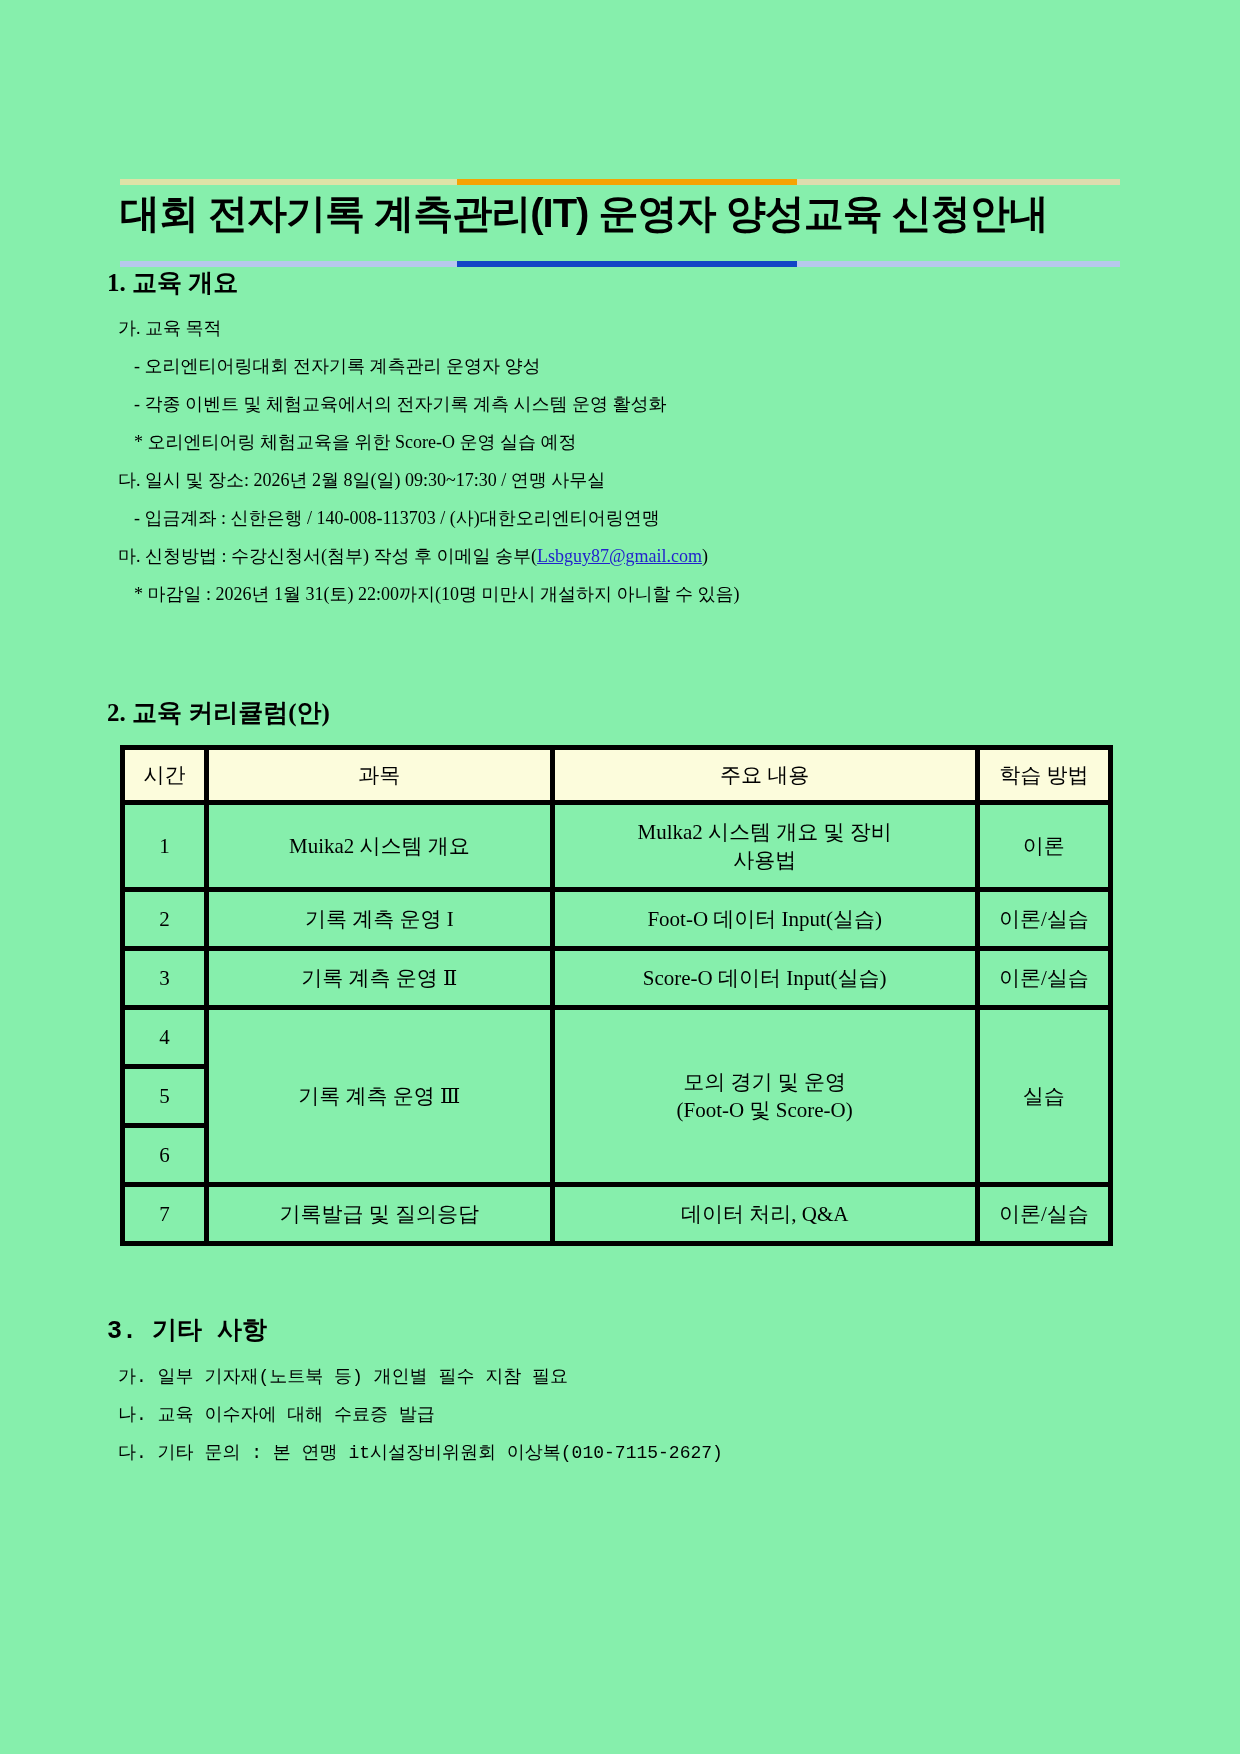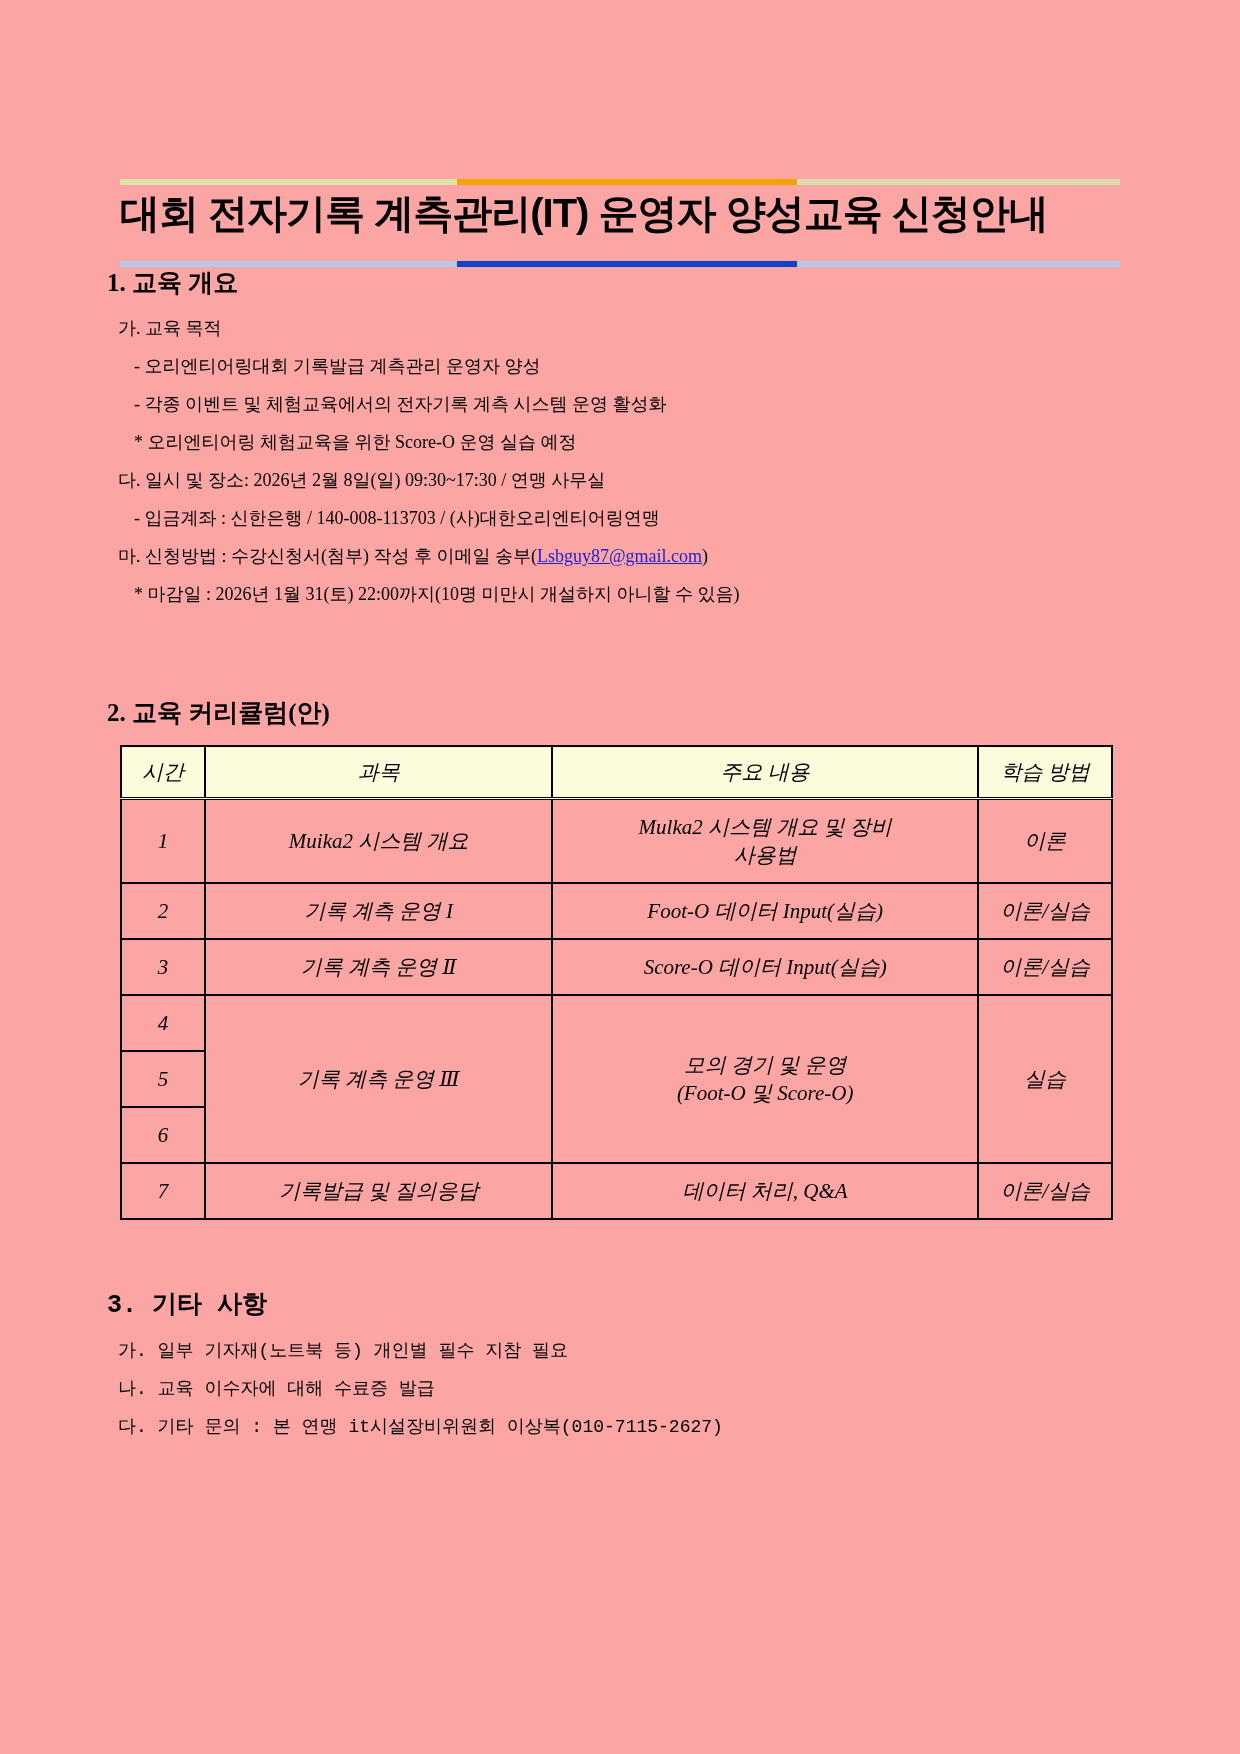--- a/index.html
+++ b/index.html
@@ -1,16 +1,16 @@
 <!DOCTYPE html>
 <html><head>
 <meta charset="utf-8">
 <style>
   html,body{margin:0;padding:0;background:#ffffff;}
-  .page{position:relative;width:1240px;height:1754px;background:#fca5a5;overflow:hidden;
+  .page{position:relative;width:1240px;height:1754px;background:#86efac;overflow:hidden;
         font-family:"Liberation Serif","DejaVu Serif",serif;color:#000;}
 
   
   .title-block{margin:179px 0 0 120px;width:1000px;}
   .bar{display:flex;height:6px;width:100%;}
   .bar .seg{display:block;height:100%;}
   .seg-1{width:33.7%;}
   .seg-2{width:34%;}
   .seg-3{width:32.3%;}
   .doc-title{margin:4px 0 24px 0;font-family:"Liberation Sans","DejaVu Sans",sans-serif;
@@ -23,21 +23,21 @@
   #section-curriculum{margin-top:84px;}
   #section-etc{margin-top:70px;font-family:Liberation Mono, monospace;}
   .line{font-size:18px;line-height:38px;white-space:pre-wrap;}
   .indent-1{padding-left:11px;}
   .indent-2{padding-left:27px;}
   .email-link{color:#2222cc;text-decoration:underline;cursor:pointer;}
 
   
   table.curriculum{border-collapse:collapse;table-layout:fixed;width:993px;margin:16px 0 0 13px;
                    text-align:center;font-size:21px;border:2px solid #000;}
-  .curriculum th,.curriculum td{border:2px solid #000000;padding:2px 4px;vertical-align:middle;font-style:italic;}
+  .curriculum th,.curriculum td{border:5px solid #000000;padding:2px 4px;vertical-align:middle;}
   .curriculum thead th{background:#fcfcdc;border-bottom:3px double #000;height:46px;font-weight:400;}
   .curriculum tbody td{white-space:pre-line;height:50px;}
   .curriculum tbody tr:first-child td{height:78px;}
 </style>
 </head>
 <body>
 
 <div class="page">
 
   <header class="title-block">
@@ -51,21 +51,21 @@
       <span class="seg seg-1" style="background: rgb(183, 200, 237);"></span>
       <span class="seg seg-2" style="background: rgb(18, 69, 198);"></span>
       <span class="seg seg-3" style="background: rgb(183, 200, 237);"></span>
     </div>
   </header>
 
   <section class="section" id="section-overview">
     <h2>1. 교육 개요</h2>
     <div class="lines" id="overview-lines">
         <div class="line indent-1">가. 교육 목적</div>
-        <div class="line indent-2">- 오리엔티어링대회 기록발급 계측관리 운영자 양성</div>
+        <div class="line indent-2">- 오리엔티어링대회 전자기록 계측관리 운영자 양성</div>
         <div class="line indent-2">- 각종 이벤트 및 체험교육에서의 전자기록 계측 시스템 운영 활성화</div>
         <div class="line indent-2">* 오리엔티어링 체험교육을 위한 Score-O 운영 실습 예정</div>
         <div class="line indent-1">다. 일시 및 장소: 2026년 2월 8일(일) 09:30~17:30 / 연맹 사무실</div>
         <div class="line indent-2">- 입금계좌 : 신한은행 / 140-008-113703 / (사)대한오리엔티어링연맹</div>
         <div class="line indent-1"><span>마. 신청방법 : 수강신청서(첨부) 작성 후 이메일 송부(</span><span class="email-link">Lsbguy87@gmail.com</span><span>)</span></div>
         <div class="line indent-2">* 마감일 : 2026년 1월 31(토) 22:00까지(10명 미만시 개설하지 아니할 수 있음)</div>
       </div>
   </section>
 
   <section class="section" id="section-curriculum">

